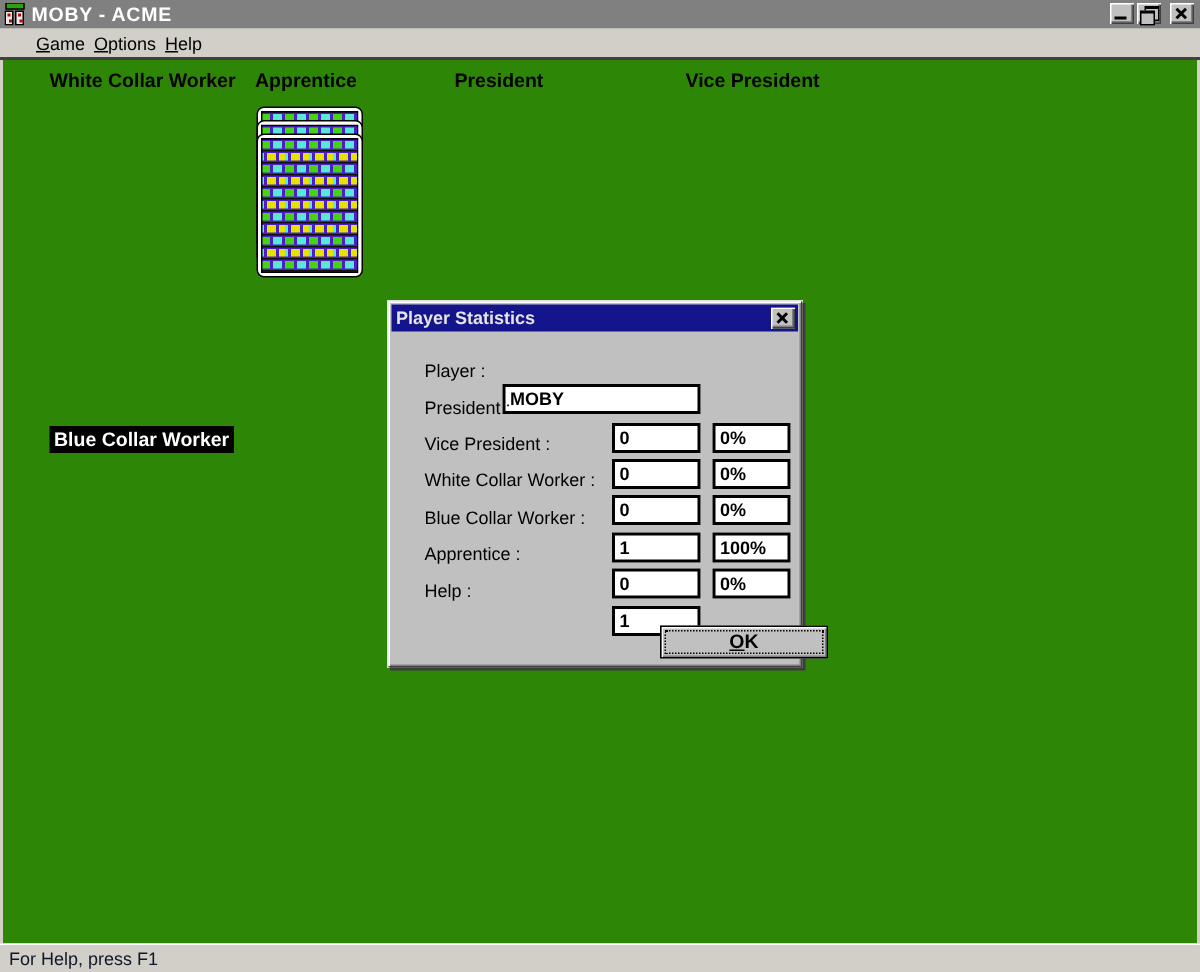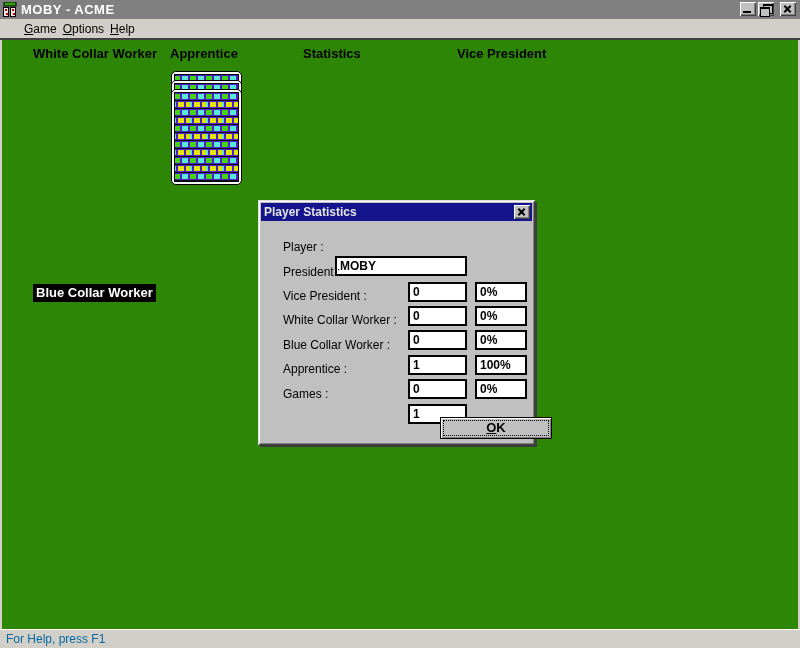--- a/index.html
+++ b/index.html
@@ -122,21 +122,21 @@
     font-weight:bold; font-size:13px; color:#000;
     text-align:center; line-height:19px; cursor:default;
   }
 
   
   .status-bar {
     position:absolute; left:0; top:629px; width:800px; height:19px;
     background:#d1cfc7; border-top:1px solid #ffffff;
     display:flex; align-items:center;
   }
-  .status-text { font-size:12px; color:#0369a1; padding-left:6px; }
+  .status-text { font-size:12px; color:#0f172a; padding-left:6px; }
 
   u { text-decoration:underline; }
 </style>
 </head>
 <body>
 
 <svg width="0" height="0" style="position:absolute" aria-hidden="true">
   <defs>
     <pattern id="cardback" width="16" height="16" patternUnits="userSpaceOnUse">
       <rect width="16" height="16" fill="#4a1fc8"></rect>
@@ -173,21 +173,21 @@
   <span class="menu-item"><u>H</u>elp</span>
 </div>
 <div class="menu-sep"></div>
 
 <div class="client"></div>
 <div class="frame-strip frame-left"></div>
 <div class="frame-strip frame-right"></div>
 
 <div class="col-header hdr-0">White Collar Worker</div>
 <div class="col-header hdr-1">Apprentice</div>
-<div class="col-header hdr-2">Statistics</div>
+<div class="col-header hdr-2">President</div>
 <div class="col-header hdr-3">Vice President</div>
 
 <div class="card-stack">
   <div class="card" style="top:0">
     <svg width="65" height="90">
         <rect x="0.5" y="0.5" width="64" height="89" fill="url(#cardback)" stroke="#000"></rect>
       </svg>
   </div>
   <div class="card" style="top:9px">
     <svg width="65" height="90">
@@ -225,21 +225,21 @@
   <div class="value-box pct-box" style="top:110px">0%</div>
 
   <div class="stat-label" style="top:138px">Blue Collar Worker :</div>
   <div class="value-box count-box" style="top:135px">1</div>
   <div class="value-box pct-box" style="top:135px">100%</div>
 
   <div class="stat-label" style="top:162px">Apprentice :</div>
   <div class="value-box count-box" style="top:159px">0</div>
   <div class="value-box pct-box" style="top:159px">0%</div>
 
-  <div class="stat-label" style="top:187px">Games :</div>
+  <div class="stat-label" style="top:187px">Help :</div>
   <div class="value-box count-box" style="top:184px">1</div>
 
   <div class="ok-button"><u>O</u>K</div>
 </div>
 
 <div class="status-bar">
   <span class="status-text">For Help, press F1</span>
 </div>
 
 </body></html>

